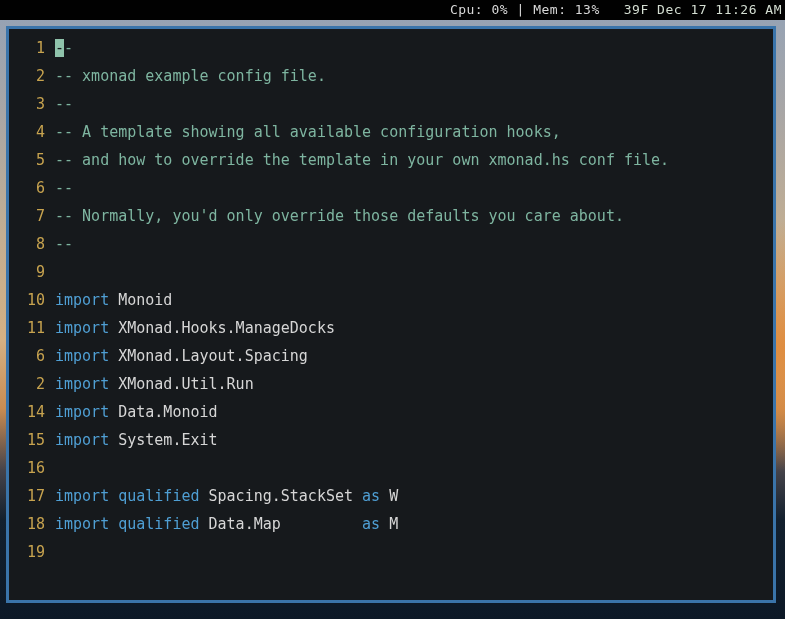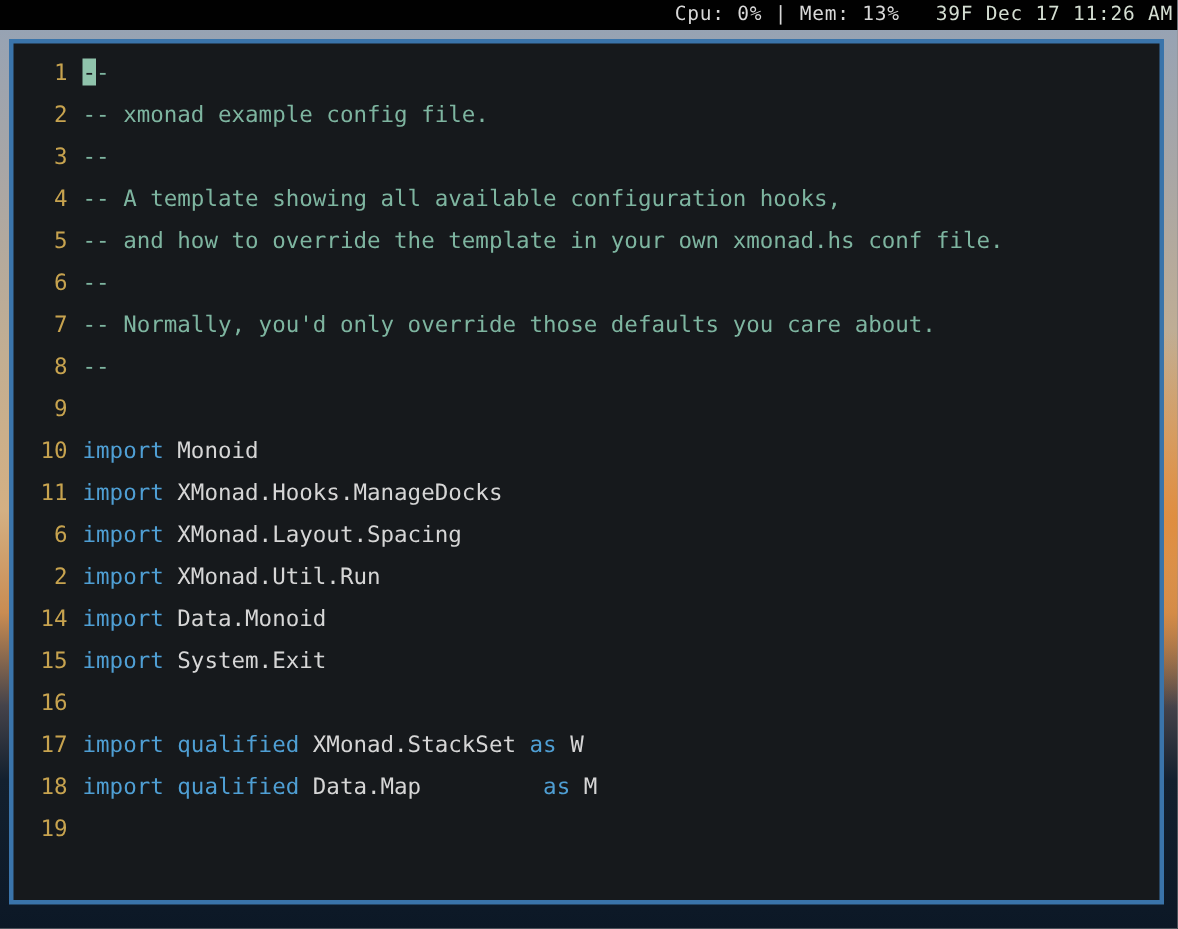--- a/index.html
+++ b/index.html
@@ -80,21 +80,21 @@
       <div class="row"><span class="lnum">7</span><span class="code"><span class="seg-comment">-- Normally, you'd only override those defaults you care about.</span></span></div>
       <div class="row"><span class="lnum">8</span><span class="code"><span class="seg-comment">--</span></span></div>
       <div class="row"><span class="lnum">9</span><span class="code"></span></div>
       <div class="row"><span class="lnum">10</span><span class="code"><span class="seg-keyword">import</span><span class="seg-plain"> Monoid</span></span></div>
       <div class="row"><span class="lnum">11</span><span class="code"><span class="seg-keyword">import</span><span class="seg-plain"> XMonad.Hooks.ManageDocks</span></span></div>
       <div class="row"><span class="lnum">6</span><span class="code"><span class="seg-keyword">import</span><span class="seg-plain"> XMonad.Layout.Spacing</span></span></div>
       <div class="row"><span class="lnum">2</span><span class="code"><span class="seg-keyword">import</span><span class="seg-plain"> XMonad.Util.Run</span></span></div>
       <div class="row"><span class="lnum">14</span><span class="code"><span class="seg-keyword">import</span><span class="seg-plain"> Data.Monoid</span></span></div>
       <div class="row"><span class="lnum">15</span><span class="code"><span class="seg-keyword">import</span><span class="seg-plain"> System.Exit</span></span></div>
       <div class="row"><span class="lnum">16</span><span class="code"></span></div>
-      <div class="row"><span class="lnum">17</span><span class="code"><span class="seg-keyword">import</span><span class="seg-plain"> </span><span class="seg-keyword">qualified</span><span class="seg-plain"> XMonad.StackSet </span><span class="seg-keyword">as</span><span class="seg-plain"> W</span></span></div>
+      <div class="row"><span class="lnum">17</span><span class="code"><span class="seg-keyword">import</span><span class="seg-plain"> </span><span class="seg-keyword">qualified</span><span class="seg-plain"> Spacing.StackSet </span><span class="seg-keyword">as</span><span class="seg-plain"> W</span></span></div>
       <div class="row"><span class="lnum">18</span><span class="code"><span class="seg-keyword">import</span><span class="seg-plain"> </span><span class="seg-keyword">qualified</span><span class="seg-plain"> Data.Map         </span><span class="seg-keyword">as</span><span class="seg-plain"> M</span></span></div>
       <div class="row"><span class="lnum">19</span><span class="code"></span></div>
     </div>
 
   <div class="statusline">
     <span class="file-info">".xmonad/xmonad.hs" 347L, 12533B</span>
     
     
   </div>
   <div class="cmdline"></div>

